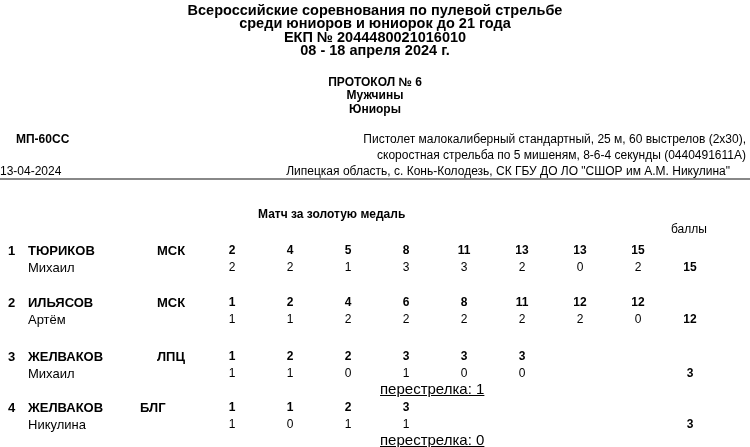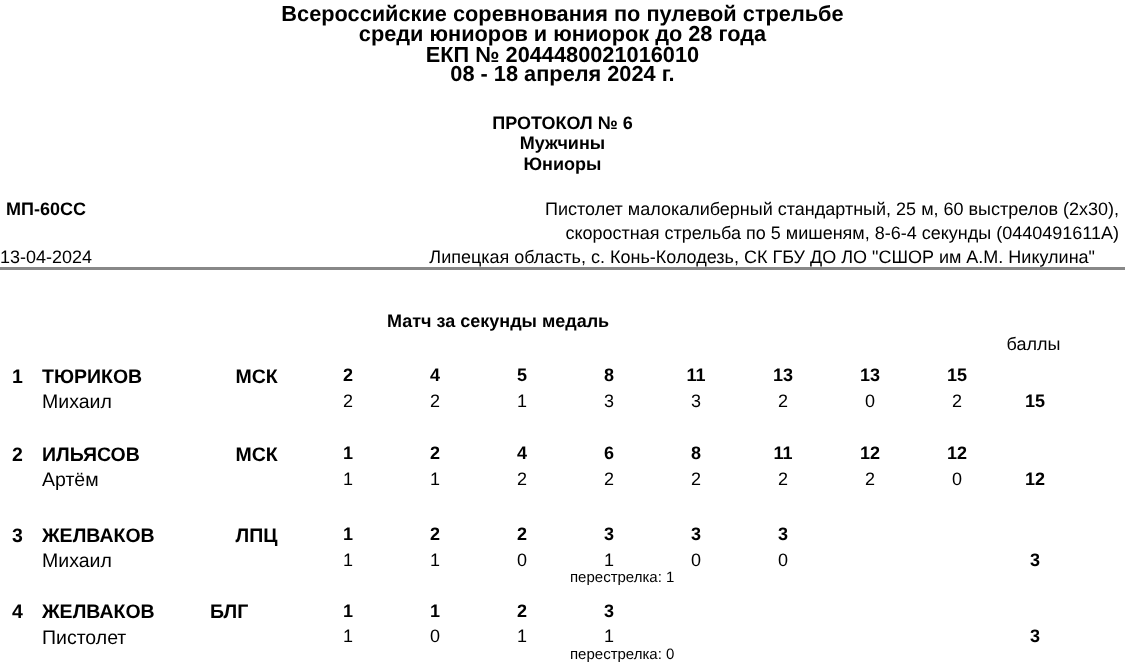--- a/index.html
+++ b/index.html
@@ -5,42 +5,42 @@
   html, body { margin:0; padding:0; background:#ffffff; }
   body { width:750px; height:447px; position:relative; overflow:hidden; font-family:"Liberation Sans", sans-serif; color:#000; }
   .abs { position:absolute; white-space:nowrap; }
   .title { left:0; width:750px; text-align:center; font-weight:bold; font-size:14.5px; line-height:13px; }
   .sub { left:0; width:750px; text-align:center; font-weight:bold; font-size:12px; line-height:13px; }
   .info { font-size:12px; line-height:13px; }
   .bold { font-weight:bold; }
   .sep { position:absolute; left:0; top:178px; width:750px; height:2px; background:#888; }
   .name { font-size:13px; }
   .num { font-size:12px; width:20px; text-align:center; }
-  .small { font-size:10px; }
+  .small { font-size:15px;text-decoration:underline; }
 </style>
 </head>
 <body>
 
 <div class="abs title" style="top:4px">Всероссийские соревнования по пулевой стрельбе</div>
-<div class="abs title" style="top:17px">среди юниоров и юниорок до 28 года</div>
+<div class="abs title" style="top:17px">среди юниоров и юниорок до 21 года</div>
 <div class="abs title" style="top:31px">ЕКП № 2044480021016010</div>
 <div class="abs title" style="top:44px">08 - 18  апреля 2024 г.</div>
 
 <div class="abs sub" style="top:76px">ПРОТОКОЛ № 6</div>
 <div class="abs sub" style="top:89px">Мужчины</div>
 <div class="abs sub" style="top:103px">Юниоры</div>
 
-<div class="abs info bold" style="left:4px;top:133px">МП-60СС</div>
+<div class="abs info bold" style="left:16px;top:133px">МП-60СС</div>
 <div class="abs info" style="right:4px;top:133px">Пистолет малокалиберный стандартный, 25 м, 60 выстрелов (2x30),</div>
 <div class="abs info" style="right:4px;top:149px">скоростная стрельба по 5 мишеням, 8-6-4 секунды (0440491611А)</div>
 <div class="abs info" style="left:0;top:165px">13-04-2024</div>
 <div class="abs info" style="right:20px;top:165px">Липецкая область, с. Конь-Колодезь, СК ГБУ ДО ЛО "СШОР им А.М. Никулина"</div>
 <div class="sep"></div>
 
-<div class="abs info bold" style="left:258px;top:208px">Матч за секунды медаль</div>
+<div class="abs info bold" style="left:258px;top:208px">Матч за золотую медаль</div>
 <div class="abs info" style="left:671px;top:223px">баллы</div>
 
 <div id="rows">
     <div class="abs name bold" style="left:8px;top:243px">1</div>
     <div class="abs name bold" style="left:28px;top:243px">ТЮРИКОВ</div>
     <div class="abs name" style="left:28px;top:260px">Михаил</div>
     <div class="abs name bold" style="left:157px;top:243px">МСК</div>
     <div class="abs num bold" style="left:222px;top:243px">2</div>
     <div class="abs num bold" style="left:280px;top:243px">4</div>
     <div class="abs num bold" style="left:338px;top:243px">5</div>
@@ -92,21 +92,21 @@
     <div class="abs num" style="left:222px;top:366px">1</div>
     <div class="abs num" style="left:280px;top:366px">1</div>
     <div class="abs num" style="left:338px;top:366px">0</div>
     <div class="abs num" style="left:396px;top:366px">1</div>
     <div class="abs num" style="left:454px;top:366px">0</div>
     <div class="abs num" style="left:512px;top:366px">0</div>
     <div class="abs num bold" style="left:680px;top:366px">3</div>
     <div class="abs small" style="left:380px;top:380px">перестрелка: 1</div>
     <div class="abs name bold" style="left:8px;top:400px">4</div>
     <div class="abs name bold" style="left:28px;top:400px">ЖЕЛВАКОВ</div>
-    <div class="abs name" style="left:28px;top:417px">Пистолет</div>
+    <div class="abs name" style="left:28px;top:417px">Никулина</div>
     <div class="abs name bold" style="left:140px;top:400px">БЛГ</div>
     <div class="abs num bold" style="left:222px;top:400px">1</div>
     <div class="abs num bold" style="left:280px;top:400px">1</div>
     <div class="abs num bold" style="left:338px;top:400px">2</div>
     <div class="abs num bold" style="left:396px;top:400px">3</div>
     <div class="abs num" style="left:222px;top:417px">1</div>
     <div class="abs num" style="left:280px;top:417px">0</div>
     <div class="abs num" style="left:338px;top:417px">1</div>
     <div class="abs num" style="left:396px;top:417px">1</div>
     <div class="abs num bold" style="left:680px;top:417px">3</div>

